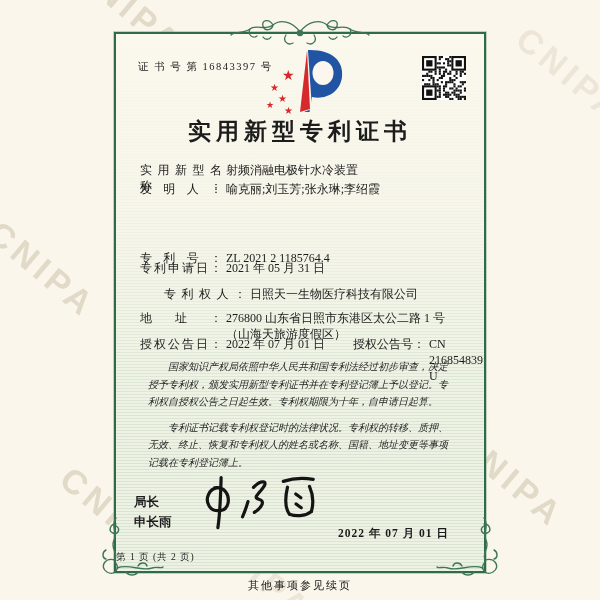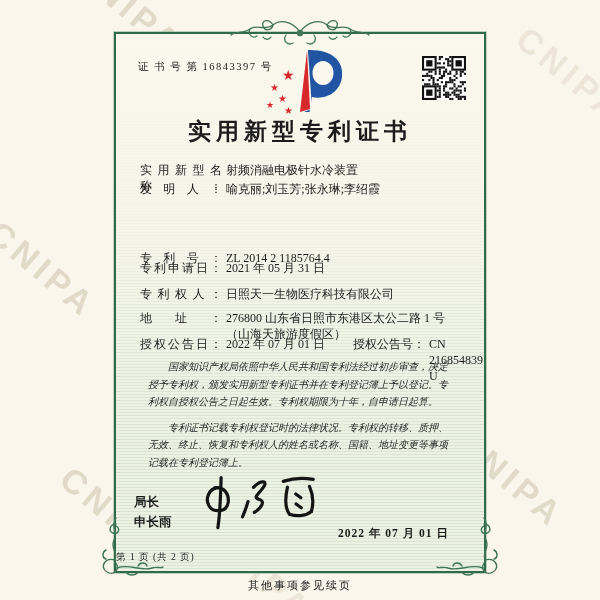--- a/index.html
+++ b/index.html
@@ -242,27 +242,27 @@
     <div class="row" style="top:128px;">
       <span class="lab">实用新型名称：</span>
       <span class="val">射频消融电极针水冷装置</span>
     </div>
     <div class="row" style="top:147px;">
       <span class="lab">发明人：</span>
       <span class="val">喻克丽;刘玉芳;张永琳;李绍霞</span>
     </div>
     <div class="row" style="top:196px;margin-top:20px;">
       <span class="lab">专利号：</span>
-      <span class="val">ZL 2014 2 1185764.4</span>
+      <span class="val">ZL 2021 2 1185764.4</span>
     </div>
     <div class="row" style="top:226px;">
       <span class="lab">专利申请日：</span>
       <span class="val">2021 年 05 月 31 日</span>
     </div>
-    <div class="row" style="top:252px;">
+    <div class="row" style="top:252px;margin-left:24px;">
       <span class="lab">专利权人：</span>
       <span class="val">日照天一生物医疗科技有限公司</span>
     </div>
     <div class="row" style="top:276px;">
       <span class="lab">地址：</span>
       <span class="val addr">276800 山东省日照市东港区太公二路 1 号（山海天旅游度假区）</span>
     </div>
     <div class="row" style="top:302px;">
       <span class="lab">授权公告日：</span>
       <span class="val" style="flex:0 0 auto;">2022 年 07 月 01 日</span>

